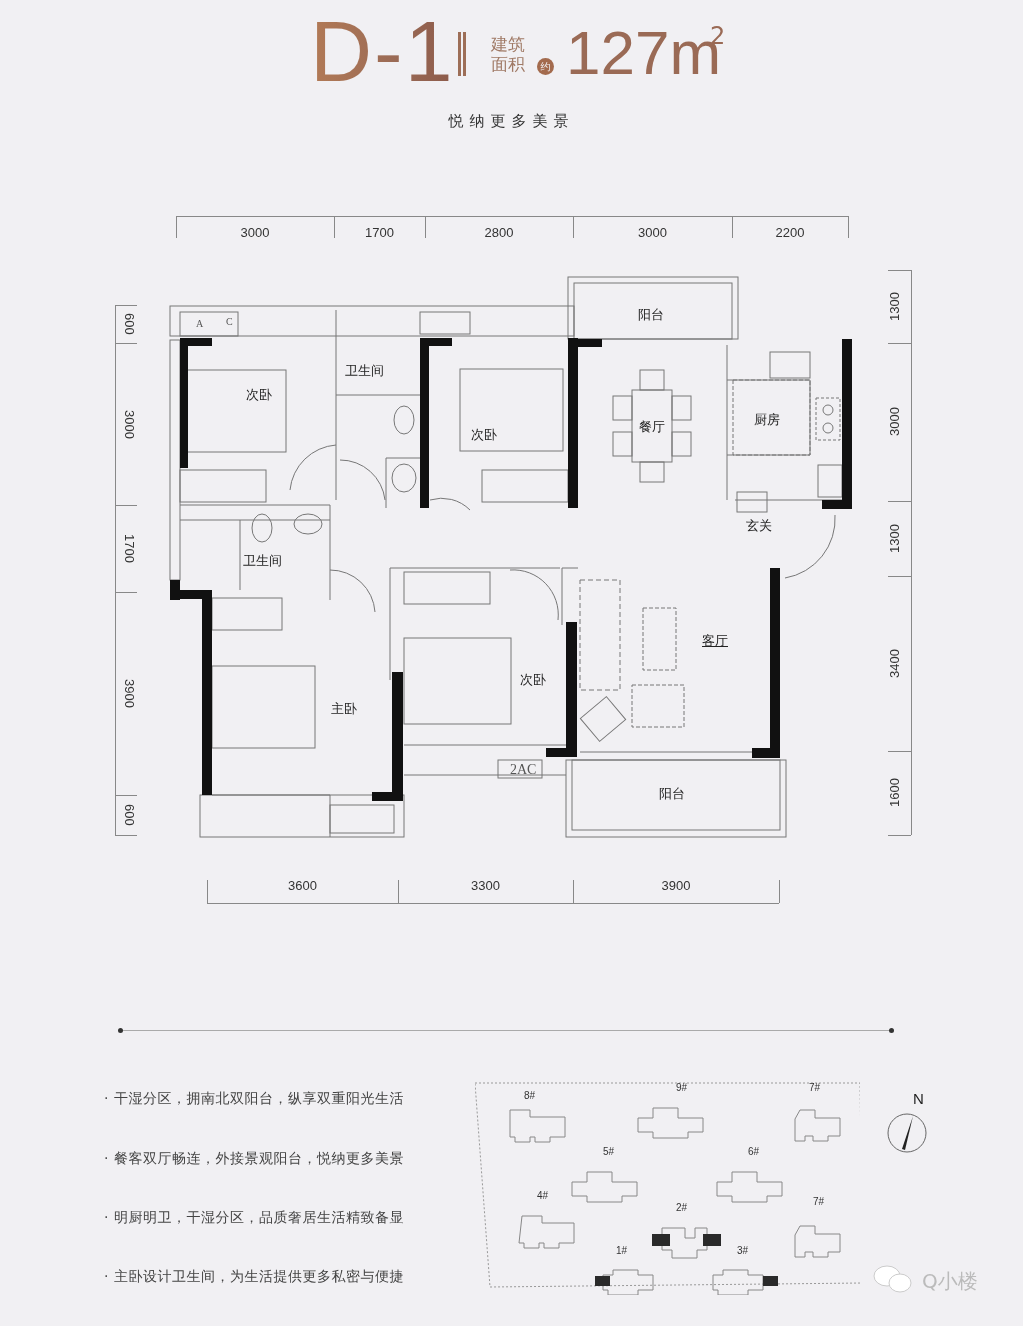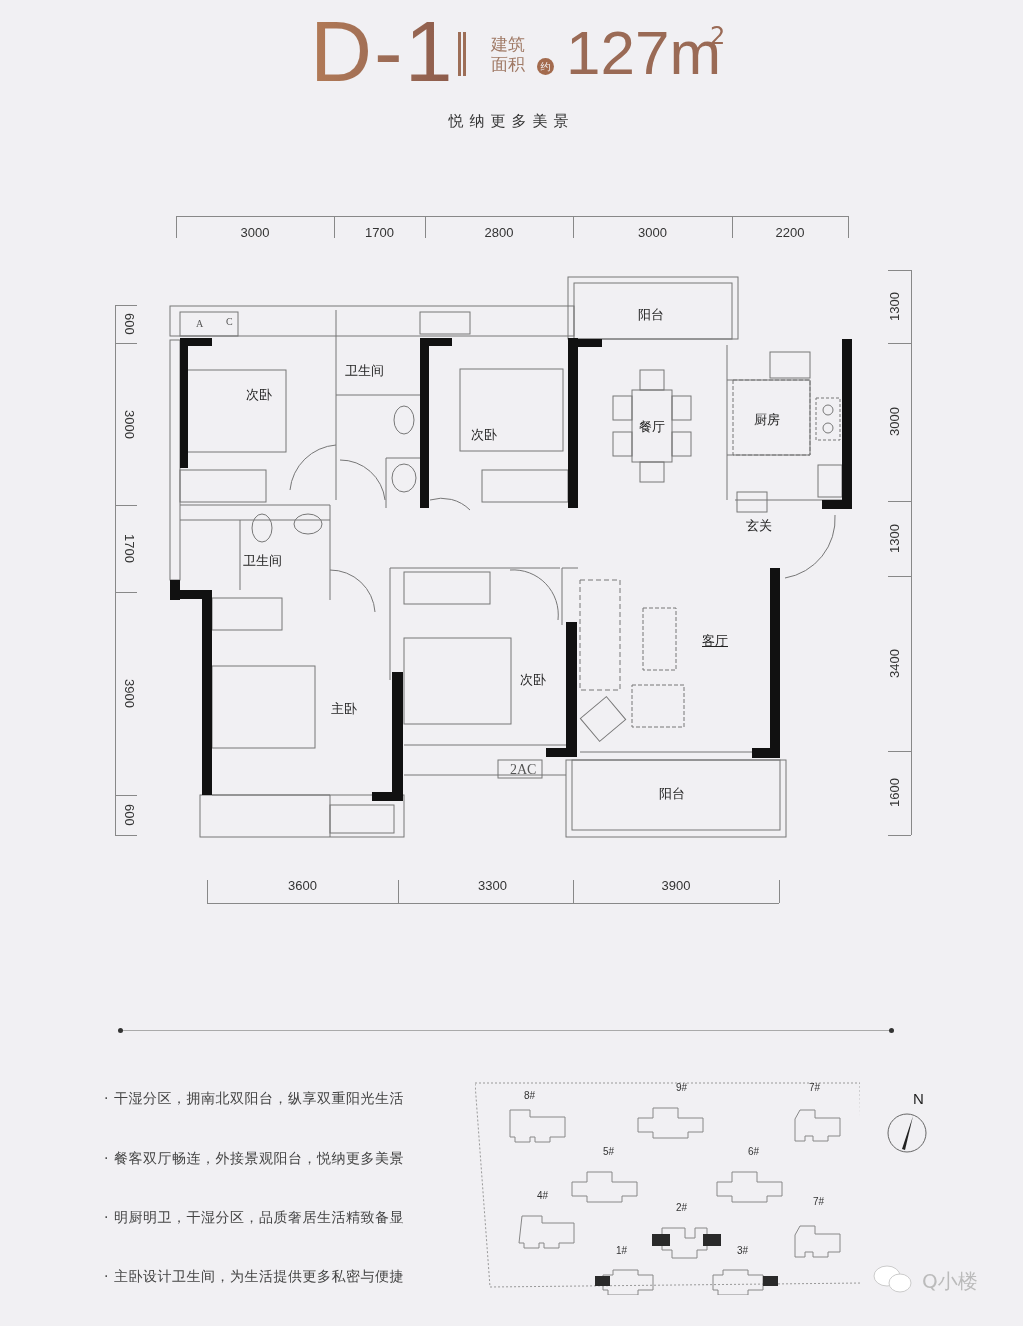--- a/index.html
+++ b/index.html
@@ -89,21 +89,21 @@
   <div class="abs dim-v" style="left:887px;top:751px;height:84px;transform:rotate(180deg);">1600</div>
 </div>
 
 <div>
   <div class="abs" style="left:207px;top:903px;width:572px;height:1px;background:#888;"></div>
   <div class="abs tick-v" style="left:207px;top:880px;height:23px;"></div>
   <div class="abs tick-v" style="left:398px;top:880px;height:23px;"></div>
   <div class="abs tick-v" style="left:573px;top:880px;height:23px;"></div>
   <div class="abs tick-v" style="left:779px;top:880px;height:23px;"></div>
   <div class="abs dim" style="left:207px;width:191px;top:878px;text-align:center;">3600</div>
-  <div class="abs dim" style="left:398px;width:175px;top:878px;text-align:center;margin-left:7px;">3300</div>
+  <div class="abs dim" style="left:398px;width:175px;top:878px;text-align:center;">3300</div>
   <div class="abs dim" style="left:573px;width:206px;top:878px;text-align:center;">3900</div>
 </div>
 
 <div class="abs plan" style="left:0;top:0;width:1023px;height:900px;">
   <svg width="1023" height="900" viewBox="0 0 1023 900">
     <g fill="none" stroke="#777" stroke-width="1">
 
       <rect x="170" y="306" width="404" height="30"></rect>
       <rect x="568" y="277" width="170" height="62"></rect>
       <rect x="574" y="283" width="158" height="56"></rect>

